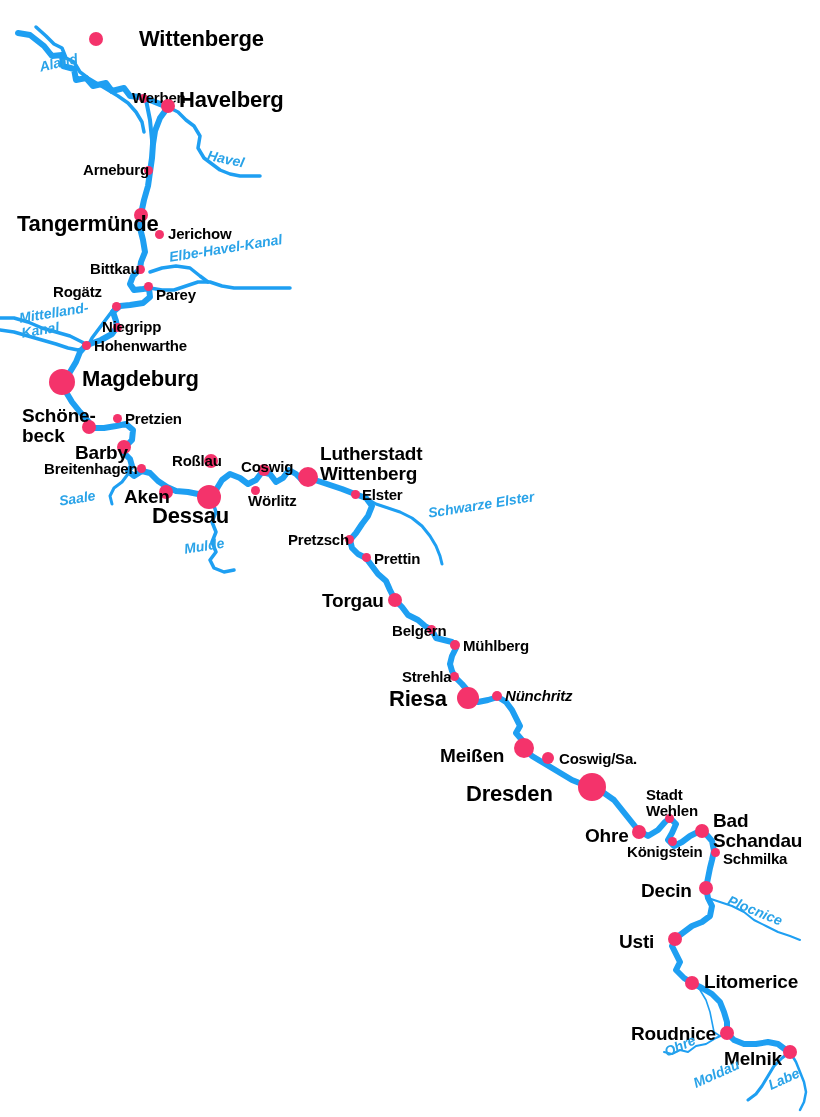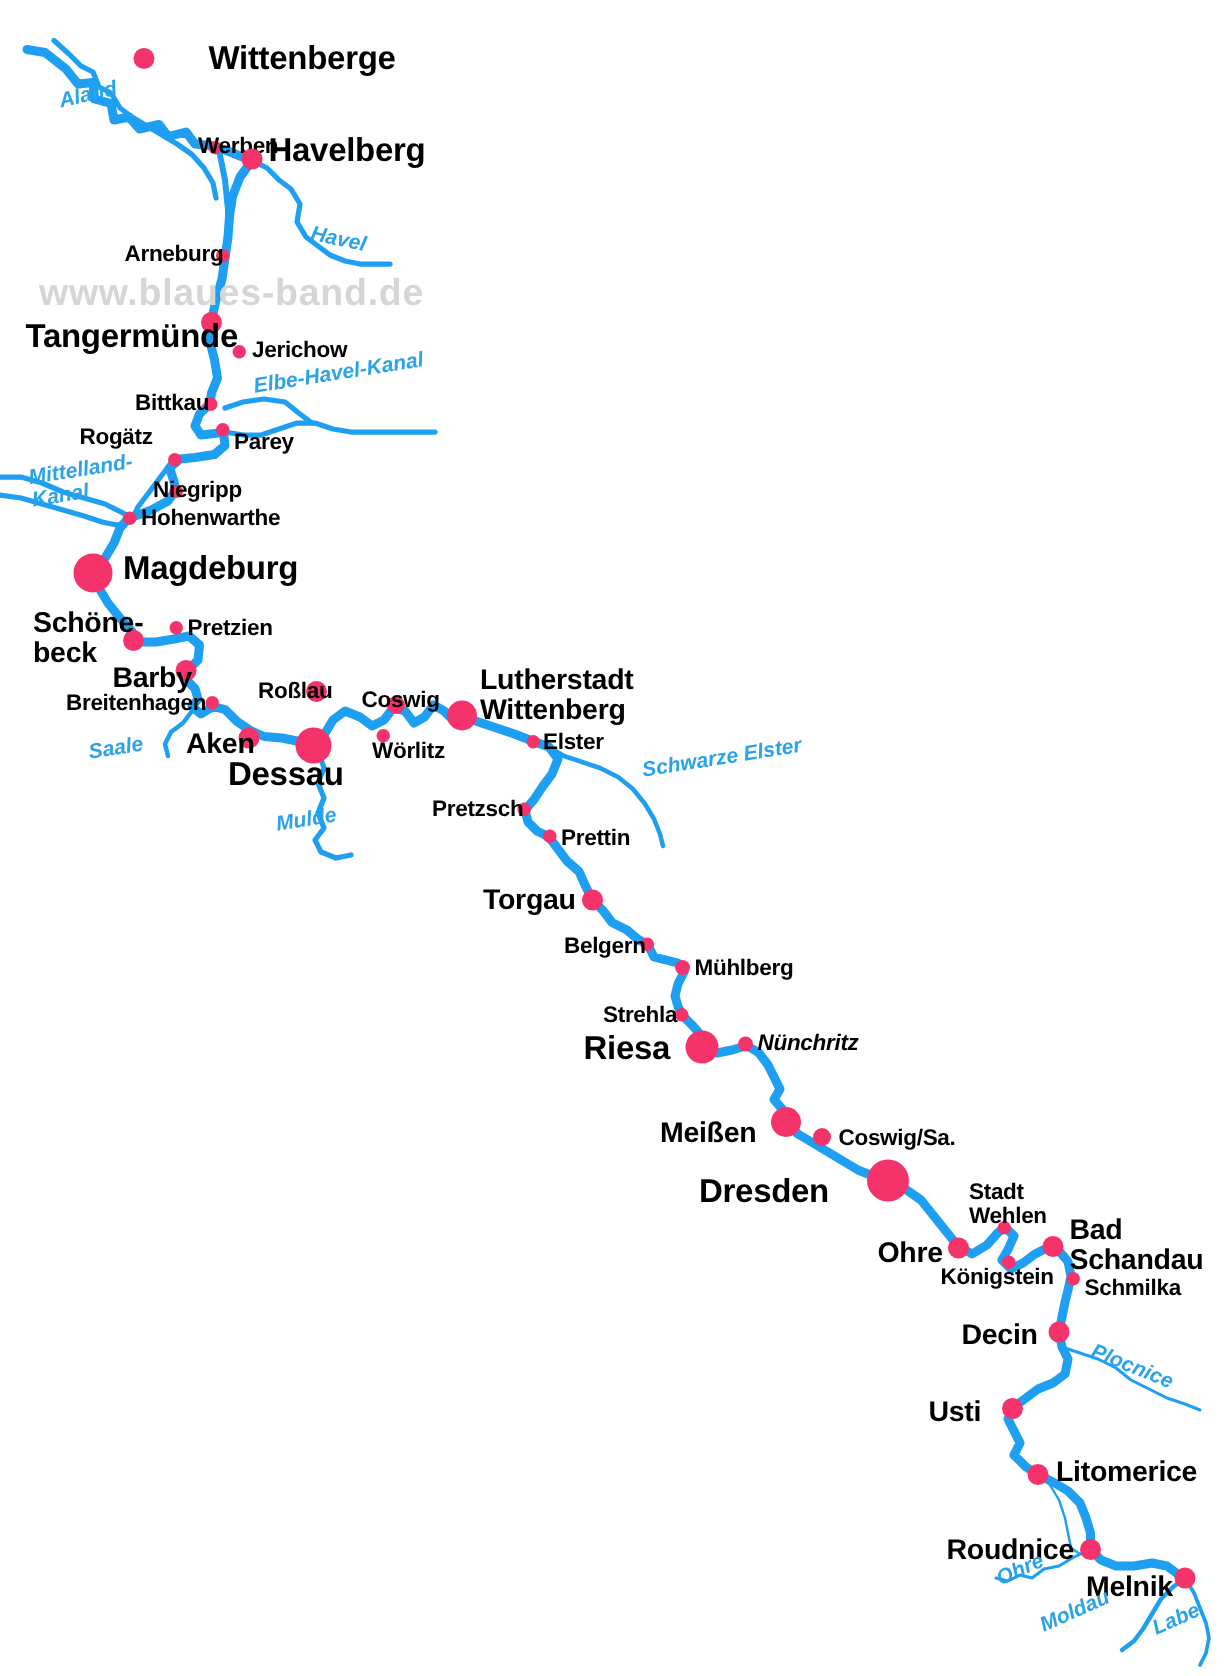--- a/index.html
+++ b/index.html
@@ -105,21 +105,20 @@
       <path stroke-width="3" d="M 366,498 L 376,504 L 388,508 L 400,512 L 412,518 L 422,526 L 430,536 L 436,546 L 440,556 L 442,564"></path>
       <path stroke-width="2" d="M 708,898 L 720,902 L 732,906 L 744,912 L 754,920 L 766,926 L 778,932 L 790,936 L 800,940"></path>
       <path stroke-width="2" d="M 727,1033 L 716,1038 L 706,1044 L 696,1046 L 688,1052 L 680,1050 L 672,1054 L 664,1052"></path>
       <path stroke-width="3" d="M 790,1052 L 782,1058 L 774,1066 L 768,1076 L 762,1086 L 756,1094 L 748,1100"></path>
       <path stroke-width="2.5" d="M 790,1052 L 796,1062 L 800,1072 L 804,1082 L 806,1092 L 804,1102 L 800,1110"></path>
       <path stroke-width="1.6" d="M 692,983 L 700,990 L 706,1000 L 710,1012 L 712,1022 L 714,1032 L 720,1036 L 727,1033"></path>
       <path stroke-width="6" d="M 18,33 L 30,35 L 44,46 L 52,56 L 62,55 L 63,66 L 74,69 L 76,80 L 86,78 L 93,86 L 106,83 L 112,91 L 124,88 L 130,96 L 140,97 L 150,100 L 160,104 L 168,107 L 160,118 L 155,131 L 153,144 L 152,158 L 150,172 L 148,186 L 144,200 L 141,214 L 140,228 L 143,240 L 145,252 L 141,262 L 140,269 L 133,276 L 130,284 L 134,290 L 143,289 L 149,288 L 150,297 L 143,303 L 130,305 L 120,306 L 113,312 L 116,321 L 117,327 L 112,334 L 101,340 L 90,344 L 86,345 L 80,352 L 76,362 L 70,372 L 64,381 L 66,392 L 72,402 L 80,412 L 88,421 L 92,428 L 104,428 L 116,426 L 126,424 L 133,430 L 132,440 L 126,446 L 124,453 L 130,459 L 132,466 L 128,471 L 134,476 L 142,471 L 150,473 L 158,481 L 167,487 L 176,491 L 188,492 L 198,494 L 206,497 L 216,490 L 222,480 L 230,474 L 240,478 L 248,484 L 256,480 L 262,472 L 270,474 L 276,482 L 283,478 L 289,470 L 296,474 L 302,480 L 308,478 L 318,481 L 330,485 L 342,489 L 355,494 L 366,498 L 372,506 L 368,516 L 362,524 L 356,533 L 350,540 L 352,548 L 358,554 L 366,558 L 372,566 L 378,574 L 386,581 L 390,590 L 395,600 L 402,607 L 408,615 L 418,620 L 425,626 L 432,630 L 436,638 L 444,640 L 452,642 L 456,648 L 452,656 L 450,664 L 452,671 L 455,677 L 462,684 L 468,691 L 468,698 L 478,702 L 488,700 L 498,697 L 506,702 L 512,710 L 516,718 L 520,726 L 516,733 L 522,740 L 524,748 L 532,756 L 542,762 L 552,768 L 562,774 L 572,780 L 582,784 L 592,787 L 604,793 L 614,800 L 622,810 L 630,820 L 638,830 L 648,836 L 658,830 L 665,822 L 670,818 L 676,824 L 672,833 L 668,840 L 674,846 L 682,842 L 690,836 L 698,832 L 706,834 L 712,841 L 714,851 L 712,860 L 710,868 L 708,878 L 706,888 L 708,898 L 712,906 L 710,916 L 702,922 L 692,926 L 684,932 L 676,938 L 672,946 L 676,954 L 680,962 L 676,970 L 684,978 L 692,983 L 702,988 L 712,994 L 720,1002 L 724,1012 L 727,1022 L 727,1033 L 734,1040 L 744,1044 L 756,1044 L 768,1042 L 778,1044 L 786,1050 L 790,1052"></path>
     </g>
   </svg>
 
-  <div class="watermark" style="left: 26px; top: 181px;">www.blaues-band.de</div>
 
   <div id="city-layer">
       <div class="dot" style="left: 89px; top: 32px; width: 14px; height: 14px; background: rgb(244, 51, 107);"></div>
       <div class="label major" style="left: 107px; top: 28px; margin-left: 32px;">Wittenberge</div>
       <div class="dot" style="left: 138.5px; top: 93.5px; width: 9px; height: 9px; background: rgb(244, 51, 107);"></div>
       <div class="label mid" style="left: 84px; top: 90px; margin-left: 48px;">Werben</div>
       <div class="dot" style="left: 161px; top: 99px; width: 14px; height: 14px; background: rgb(244, 51, 107);"></div>
       <div class="label major" style="left: 179px; top: 89px;">Havelberg</div>
       <div class="dot" style="left: 143.5px; top: 165.5px; width: 9px; height: 9px; background: rgb(244, 51, 107);"></div>
       <div class="label mid" style="left: 83px; top: 162px;">Arneburg</div>
@@ -163,21 +162,21 @@
 Wittenberg</div>
       <div class="dot" style="left: 350.5px; top: 489.5px; width: 9px; height: 9px; background: rgb(244, 51, 107);"></div>
       <div class="label mid" style="left: 362px; top: 487px;">Elster</div>
       <div class="dot" style="left: 344.5px; top: 534.5px; width: 9px; height: 9px; background: rgb(244, 51, 107);"></div>
       <div class="label mid" style="left: 288px; top: 532px;">Pretzsch</div>
       <div class="dot" style="left: 361.5px; top: 552.5px; width: 9px; height: 9px; background: rgb(244, 51, 107);"></div>
       <div class="label mid" style="left: 374px; top: 551px;">Prettin</div>
       <div class="dot" style="left: 388px; top: 593px; width: 14px; height: 14px; background: rgb(244, 51, 107);"></div>
       <div class="label big" style="left: 322px; top: 591px;">Torgau</div>
       <div class="dot" style="left: 426.5px; top: 624.5px; width: 9px; height: 9px; background: rgb(244, 51, 107);"></div>
-      <div class="label mid" style="left: 376px; top: 623px;">Belgern</div>
+      <div class="label mid" style="left: 392px; top: 623px;">Belgern</div>
       <div class="dot" style="left: 450px; top: 640px; width: 10px; height: 10px; background: rgb(244, 51, 107);"></div>
       <div class="label mid" style="left: 463px; top: 638px;">Mühlberg</div>
       <div class="dot" style="left: 449.5px; top: 671.5px; width: 9px; height: 9px; background: rgb(244, 51, 107);"></div>
       <div class="label mid" style="left: 402px; top: 669px;">Strehla</div>
       <div class="dot" style="left: 457px; top: 687px; width: 22px; height: 22px; background: rgb(244, 51, 107);"></div>
       <div class="label major" style="left: 389px; top: 688px;">Riesa</div>
       <div class="dot" style="left: 492px; top: 691px; width: 10px; height: 10px; background: rgb(244, 51, 107);"></div>
       <div class="label mid" style="left: 505px; top: 688px; font-style: italic;">Nünchritz</div>
       <div class="dot" style="left: 514px; top: 738px; width: 20px; height: 20px; background: rgb(244, 51, 107);"></div>
       <div class="label big" style="left: 440px; top: 746px;">Meißen</div>

